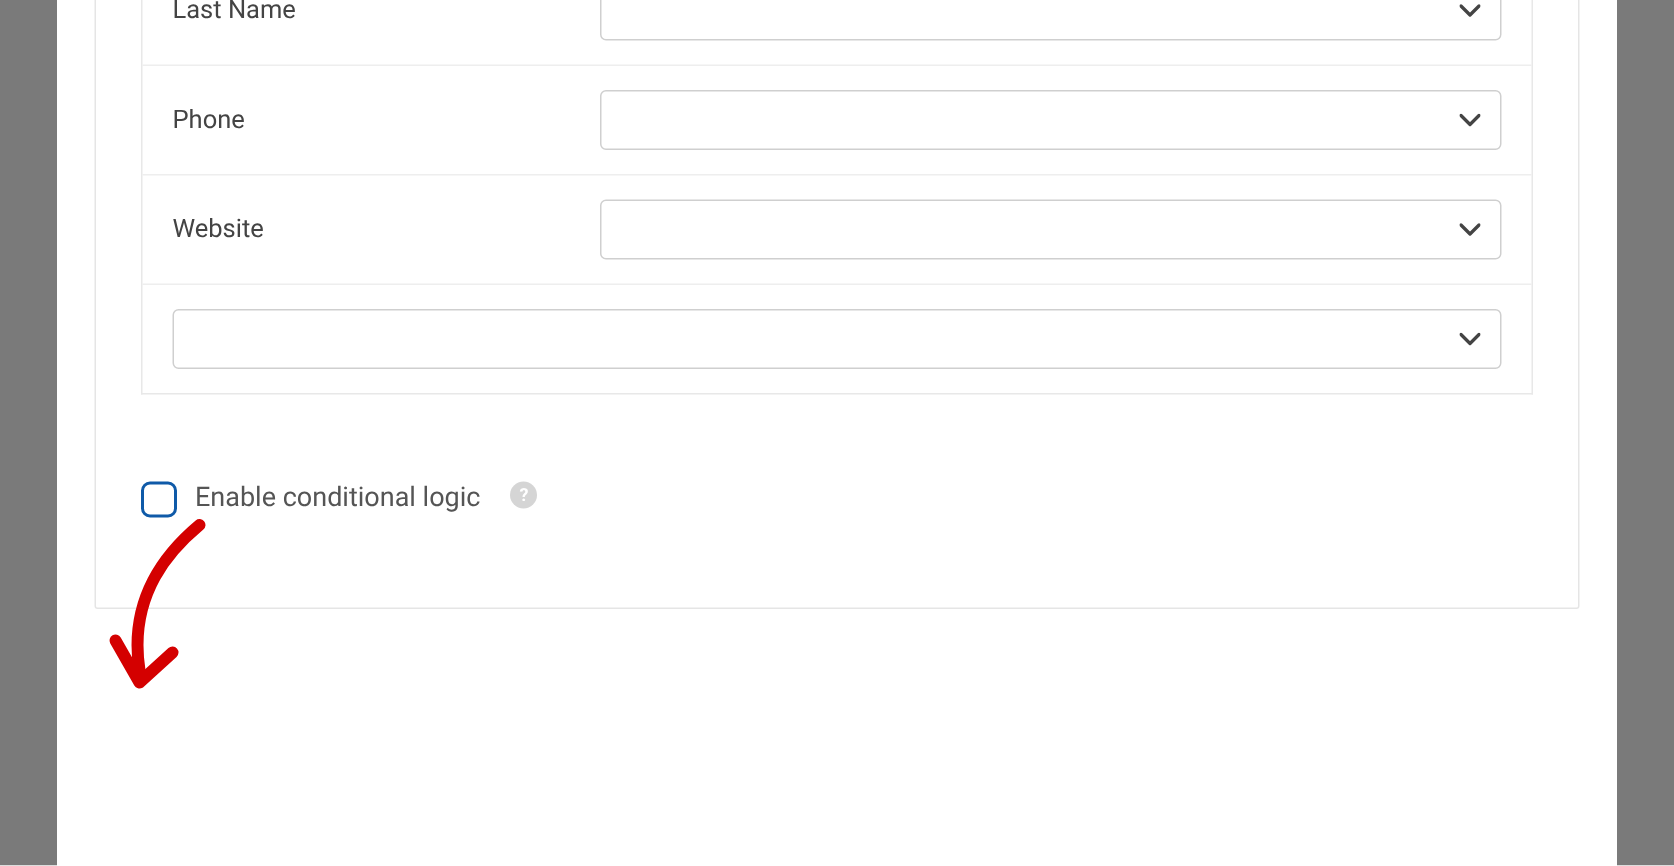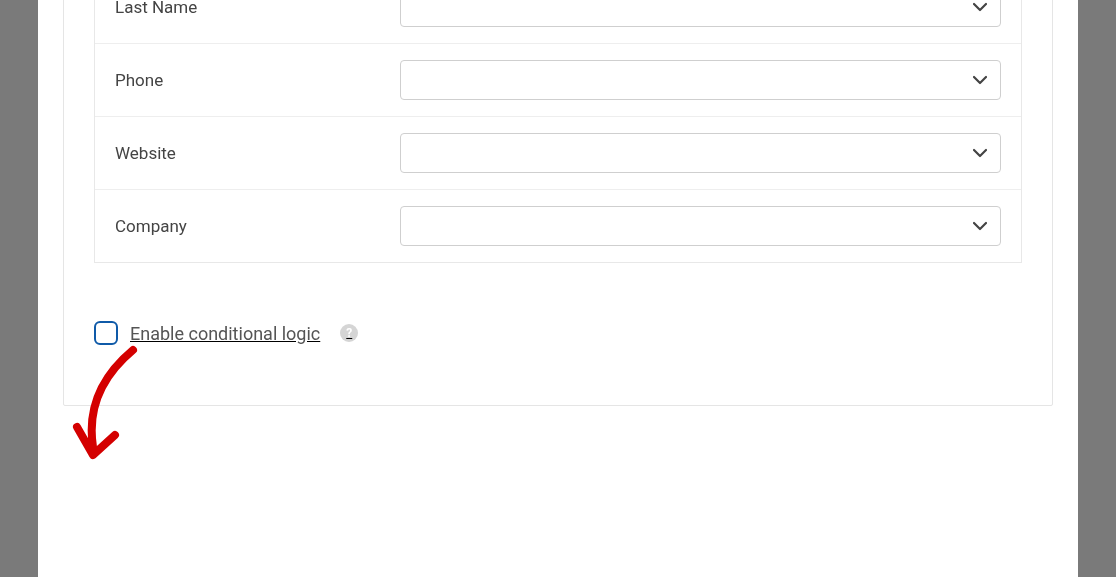--- a/index.html
+++ b/index.html
@@ -76,24 +76,22 @@
       right: 14px;
       top: 50%;
       transform: translateY(-50%);
       pointer-events: none;
     }
     .chevron svg {
       display: block;
     }
     .checkbox-row {
       display: flex;
-      align-items: center;
       padding: 28px 30px 10px 30px;
       gap: 12px;
-      text-decoration: underline;
     }
     .checkbox-box {
       width: 24px;
       height: 24px;
       border: 2.5px solid #0f5aa8;
       border-radius: 6px;
       background: #fff;
       cursor: pointer;
       flex-shrink: 0;
     }
@@ -164,21 +162,20 @@
           <span class="chevron">
             <svg width="14" height="10" viewBox="0 0 14 10">
                 <path d="M1 2 L7 8 L13 2" stroke="#444" stroke-width="2.2" fill="none" stroke-linecap="round" stroke-linejoin="round"></path>
               </svg>
           </span>
         </div>
       </div>
 
 
       <div class="field-row">
-        <div class="field-label">Company</div>
         <div class="select-wrap">
           <select class="select-box"><option></option></select>
           <span class="chevron">
             <svg width="14" height="10" viewBox="0 0 14 10">
                 <path d="M1 2 L7 8 L13 2" stroke="#444" stroke-width="2.2" fill="none" stroke-linecap="round" stroke-linejoin="round"></path>
               </svg>
           </span>
         </div>
       </div>
 

